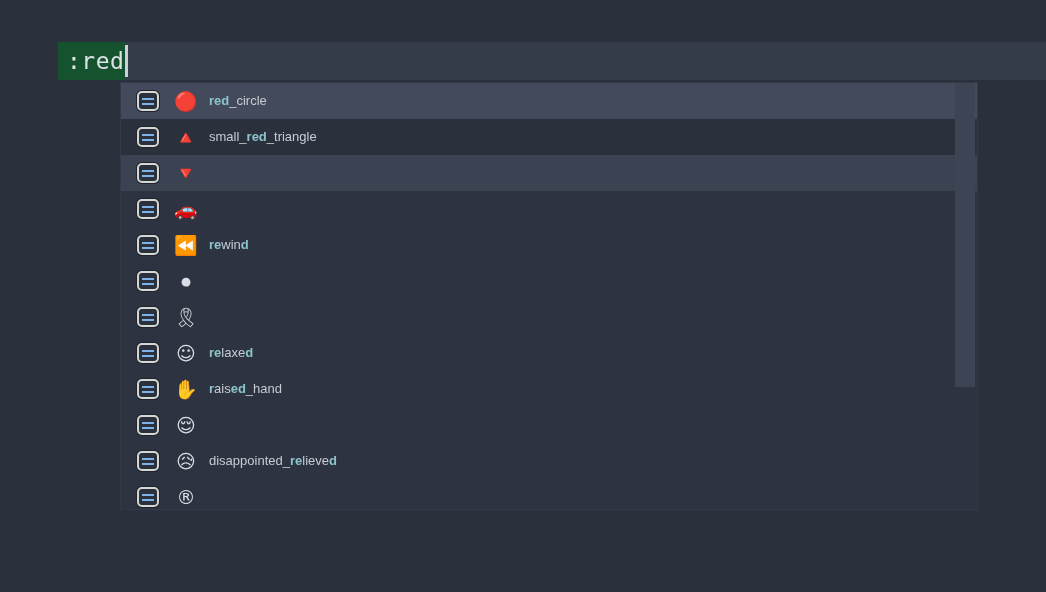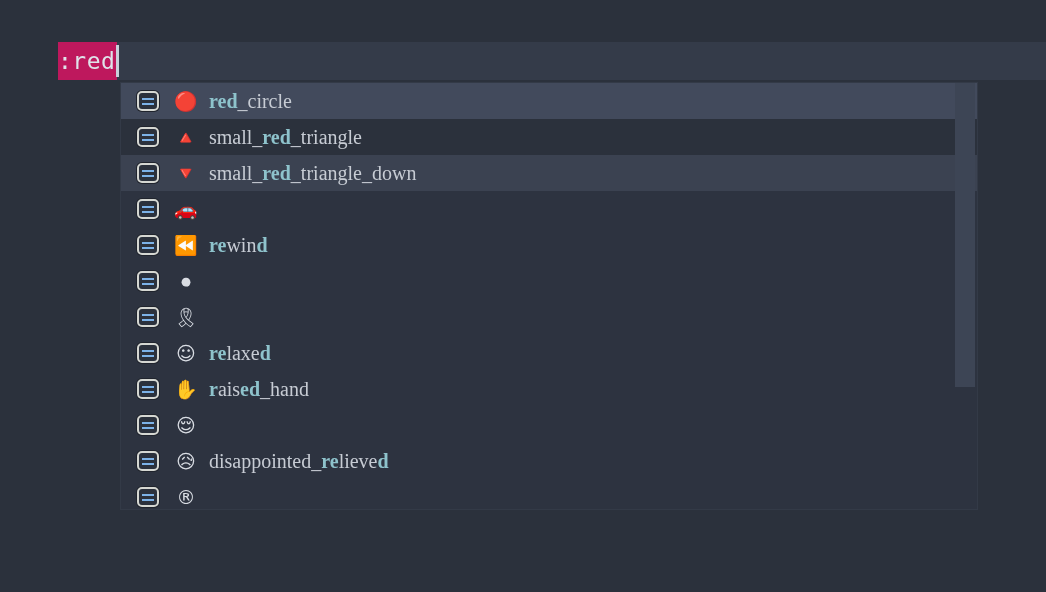--- a/index.html
+++ b/index.html
@@ -18,26 +18,26 @@
     width: 988px; height: 38px;
     background: #343b49;
   }
   .editor-text-wrap {
     position: absolute;
     left: 58px; top: 42px;
     height: 38px;
     display: flex; align-items: center;
   }
   .editor-text {
-    background: #be185d;
+    background: #14532d;
     color: #dfe3ea;
     font-size: 23px;
     line-height: 38px;
     letter-spacing: 0.5px;
-    padding: 0 2px 0 0;
+    padding: 0 2px 0 9px;
     white-space: pre;
     font-family: "DejaVu Sans Mono", "Liberation Mono", monospace;
   }
   .caret {
     display: inline-block;
     width: 3px; height: 32px;
     background: #c9d0da;
     vertical-align: middle;
     margin-left: -1px;
   }
@@ -93,24 +93,24 @@
     width: 34px;
     font-size: 19px;
     line-height: 1;
     text-align: center;
     font-family: "DejaVu Sans", sans-serif;
     color: #d9dde3;
     margin-right: 6px;
   }
 
   .label {
-    font-size: 20px;
+    font-size: 13px;
     line-height: 36px;
     color: #c7ccd4;
-    font-family: Liberation Serif, serif;
+    font-family: Liberation Sans, sans-serif;
     letter-spacing: 0px;
   }
   .label .m { color: #8ec3cc; font-weight: bold; }
 
   
   .sb-track {
     position: absolute;
     right: 0; top: 0;
     width: 22px; height: 428px;
     background: transparent;
@@ -151,21 +151,20 @@
           </span>
           <span class="emoji">🔺</span>
           <span class="label"><span>small_</span><span class="m">red</span><span>_triangle</span></span>
         </div>
         <div class="row odd-lite">
           <span class="le-icon">
             <i class="b1"></i>
             <i class="b2"></i>
           </span>
           <span class="emoji">🔻</span>
-          <span class="label"><span>small_</span><span class="m">red</span><span>_triangle_down</span></span>
         </div>
         <div class="row plain">
           <span class="le-icon">
             <i class="b1"></i>
             <i class="b2"></i>
           </span>
           <span class="emoji">🚗</span>
         </div>
         <div class="row plain">
           <span class="le-icon">

